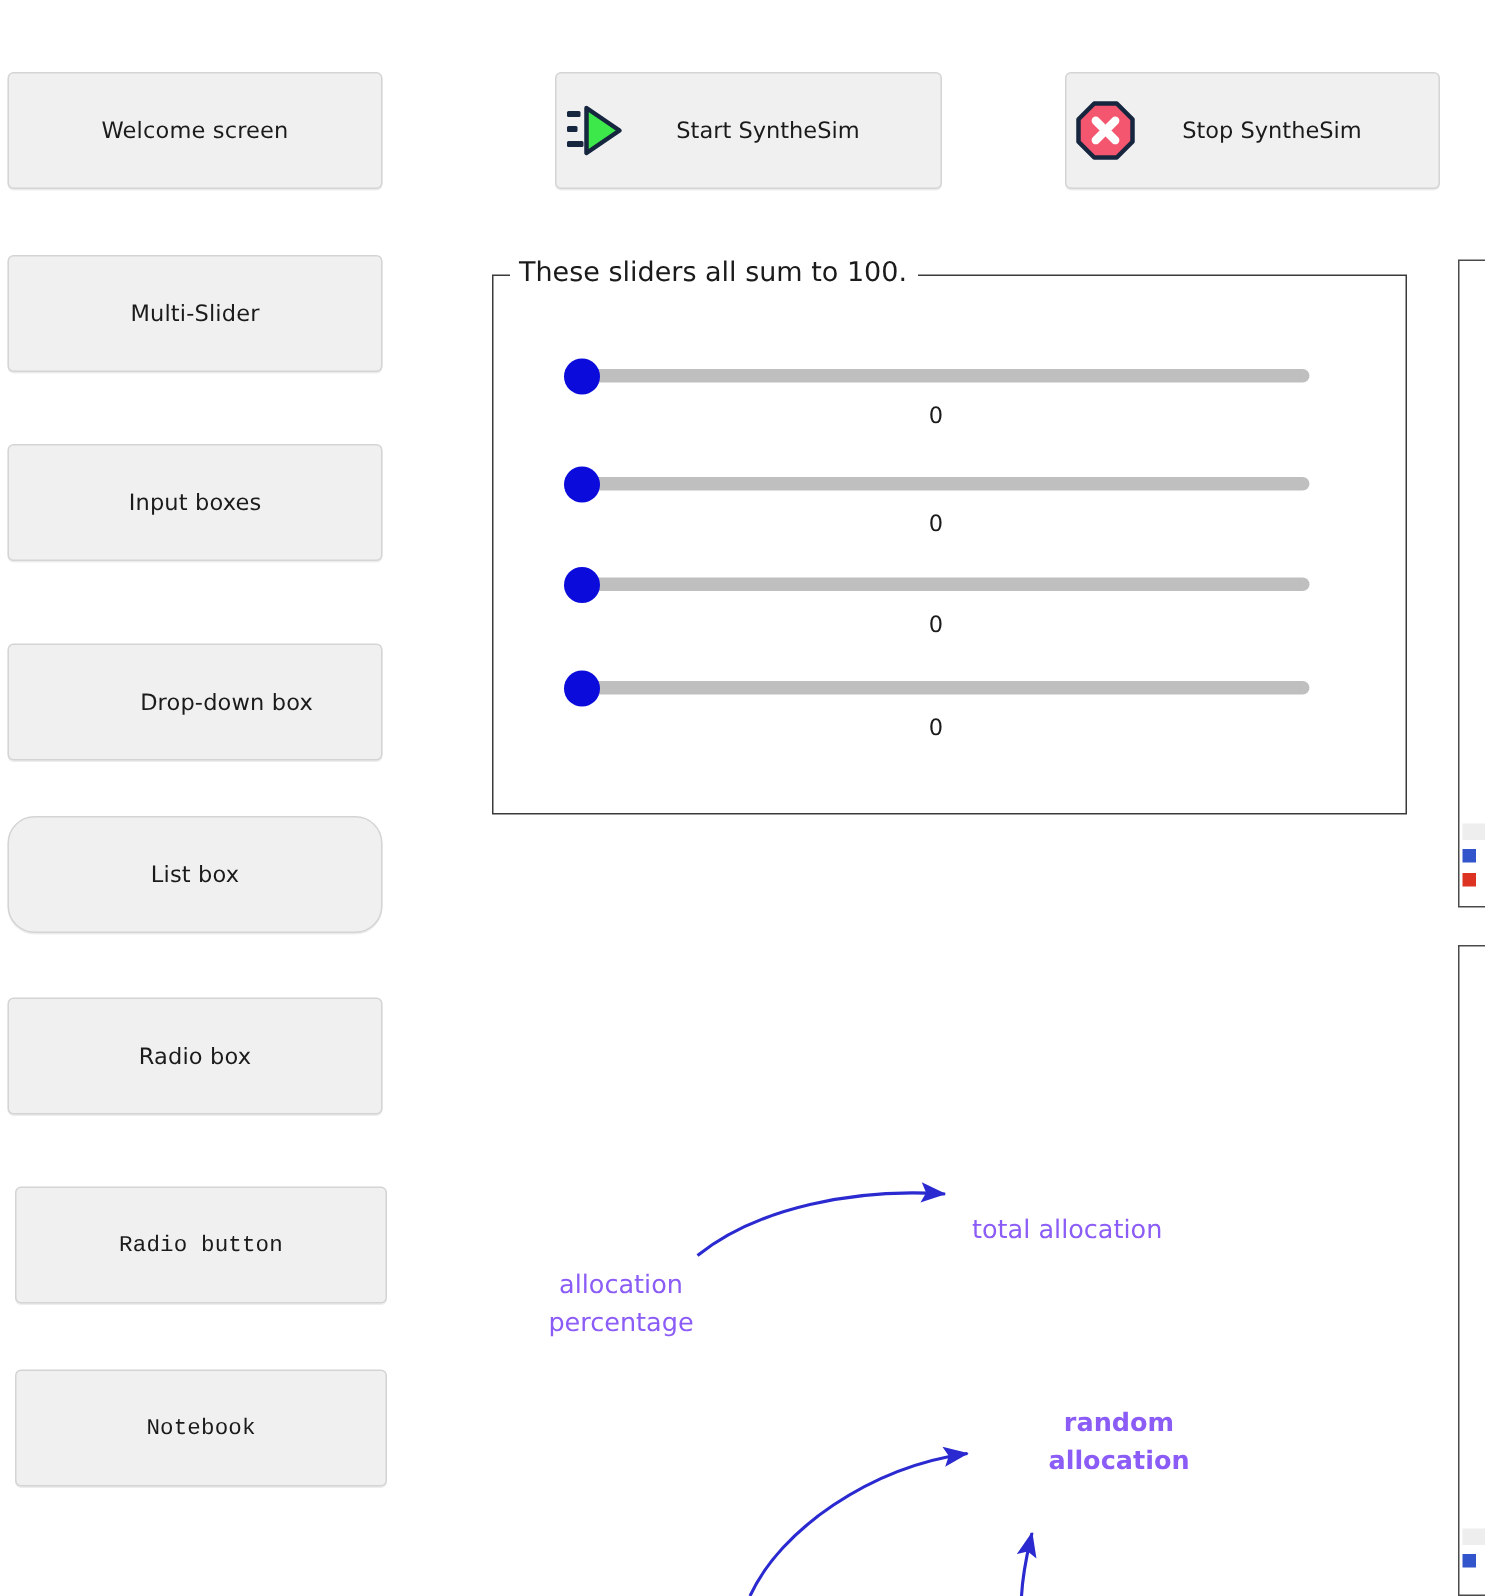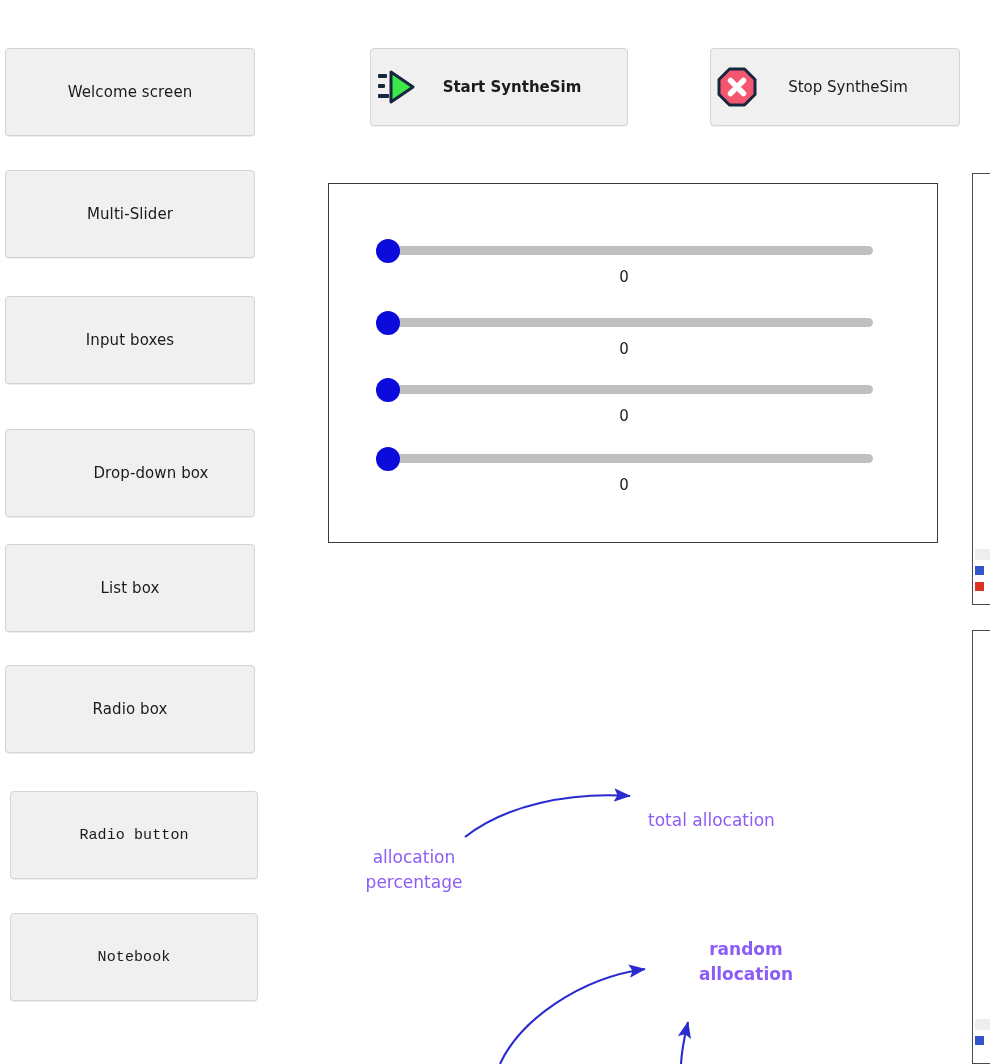--- a/index.html
+++ b/index.html
@@ -28,21 +28,21 @@
     align-items: center;
     justify-content: center;
     font-size: 15px;
     color: #1b1b1b;
     letter-spacing: 0.1px;
     cursor: pointer;
     user-select: none;
   }
 
   
-  #sidebar .nl-button { left: 5px; width: 250px; height: 88px; }
+  #sidebar .nl-button { left: 5px; width: 250px; height: 78px; }
   #sidebar .nl-button.shifted { left: 10px; width: 248px; font-family: Liberation Mono, monospace; }
 
   
   .tool-button {
     position: absolute;
     box-sizing: border-box;
     background: #f0f0f0;
     border: 1px solid #d4d4d4;
     border-radius: 4px;
     box-shadow: 0 1px 0 rgba(0,0,0,0.07);
@@ -182,39 +182,39 @@
   </div>
 
   <div class="nl-button" style="top:296px;">
     <span>Input boxes</span>
   </div>
 
   <div class="nl-button" style="top:429px;padding-left:42px;">
     <span>Drop-down box</span>
   </div>
 
-  <div class="nl-button" style="top:544px;">
+  <div class="nl-button" style="top:544px;border-radius:18px;">
     <span>List box</span>
   </div>
 
   <div class="nl-button" style="top:665px;">
     <span>Radio box</span>
   </div>
 
   <div class="nl-button shifted" style="top:791px;">
     <span>Radio button</span>
   </div>
 
   <div class="nl-button shifted" style="top:913px;">
     <span>Notebook</span>
   </div>
 
 </div>
 
-<div class="tool-button" style="left:370px; top:48px; width:258px; height:78px;font-weight:bold;">
+<div class="tool-button" style="left:370px; top:48px; width:258px; height:78px;">
   <span class="ticon">
     <svg width="40" height="38" viewBox="0 0 40 38">
       <rect x="1" y="6" width="9" height="4" rx="1" fill="#16263f"></rect>
       <rect x="1" y="16" width="7" height="4" rx="1" fill="#16263f"></rect>
       <rect x="1" y="26" width="11" height="4" rx="1" fill="#16263f"></rect>
       <path d="M14 4 L36 19 L14 34 Z" fill="#3ce84a" stroke="#16263f" stroke-width="3" stroke-linejoin="round"></path>
     </svg>
   </span>
   <span class="tlabel">Start SyntheSim</span>
 </div>
@@ -223,20 +223,21 @@
   <span class="ticon">
     <svg width="40" height="40" viewBox="0 0 40 40">
       <polygon points="12.5,2 27.5,2 38,12.5 38,27.5 27.5,38 12.5,38 2,27.5 2,12.5" fill="#f4566f" stroke="#16263f" stroke-width="3" stroke-linejoin="round"></polygon>
       <path d="M13.5 13.5 L26.5 26.5 M26.5 13.5 L13.5 26.5" stroke="#ffffff" stroke-width="5.5" stroke-linecap="round"></path>
     </svg>
   </span>
   <span class="tlabel">Stop SyntheSim</span>
 </div>
 
 <div id="slider-group">
+  <div class="legend">These sliders all sum to 100.</div>
 
   <div class="slider-row" style="top:62px;">
     <div class="slider-track">
       <div class="slider-thumb" style="left:1.5%;"></div>
     </div>
     <div class="slider-value">0</div>
   </div>
 
   <div class="slider-row" style="top:134px;">
     <div class="slider-track">

